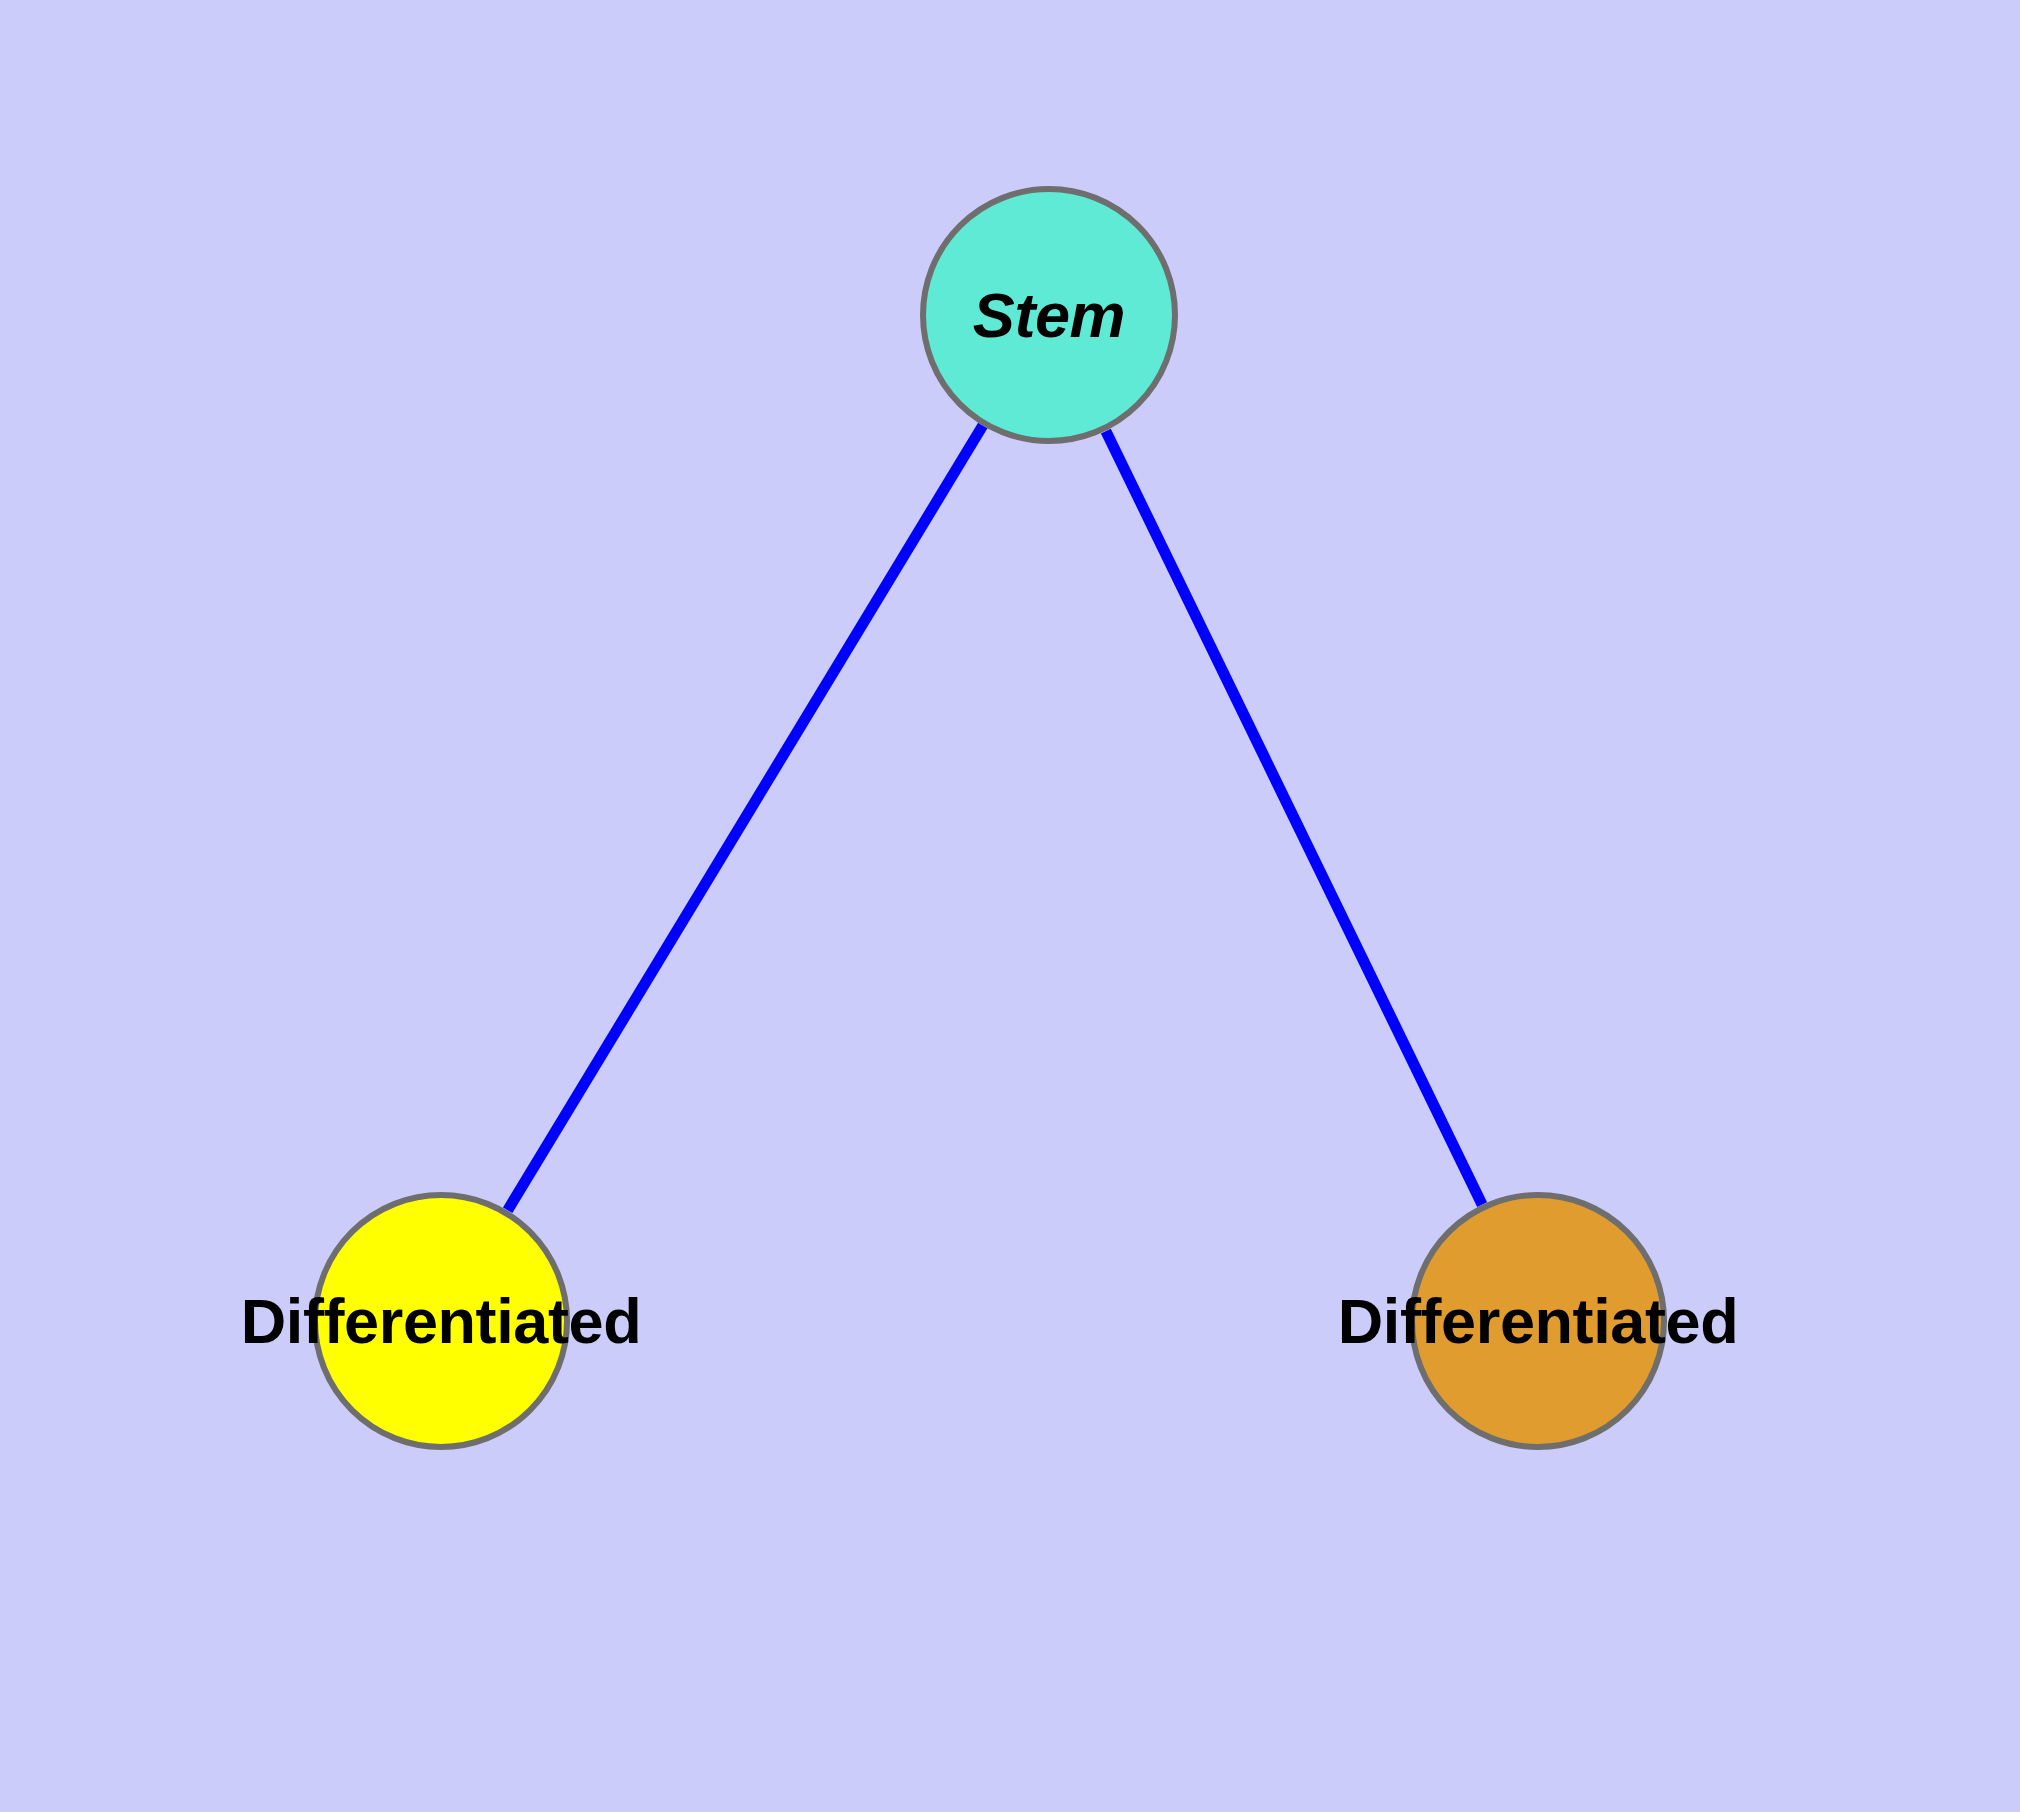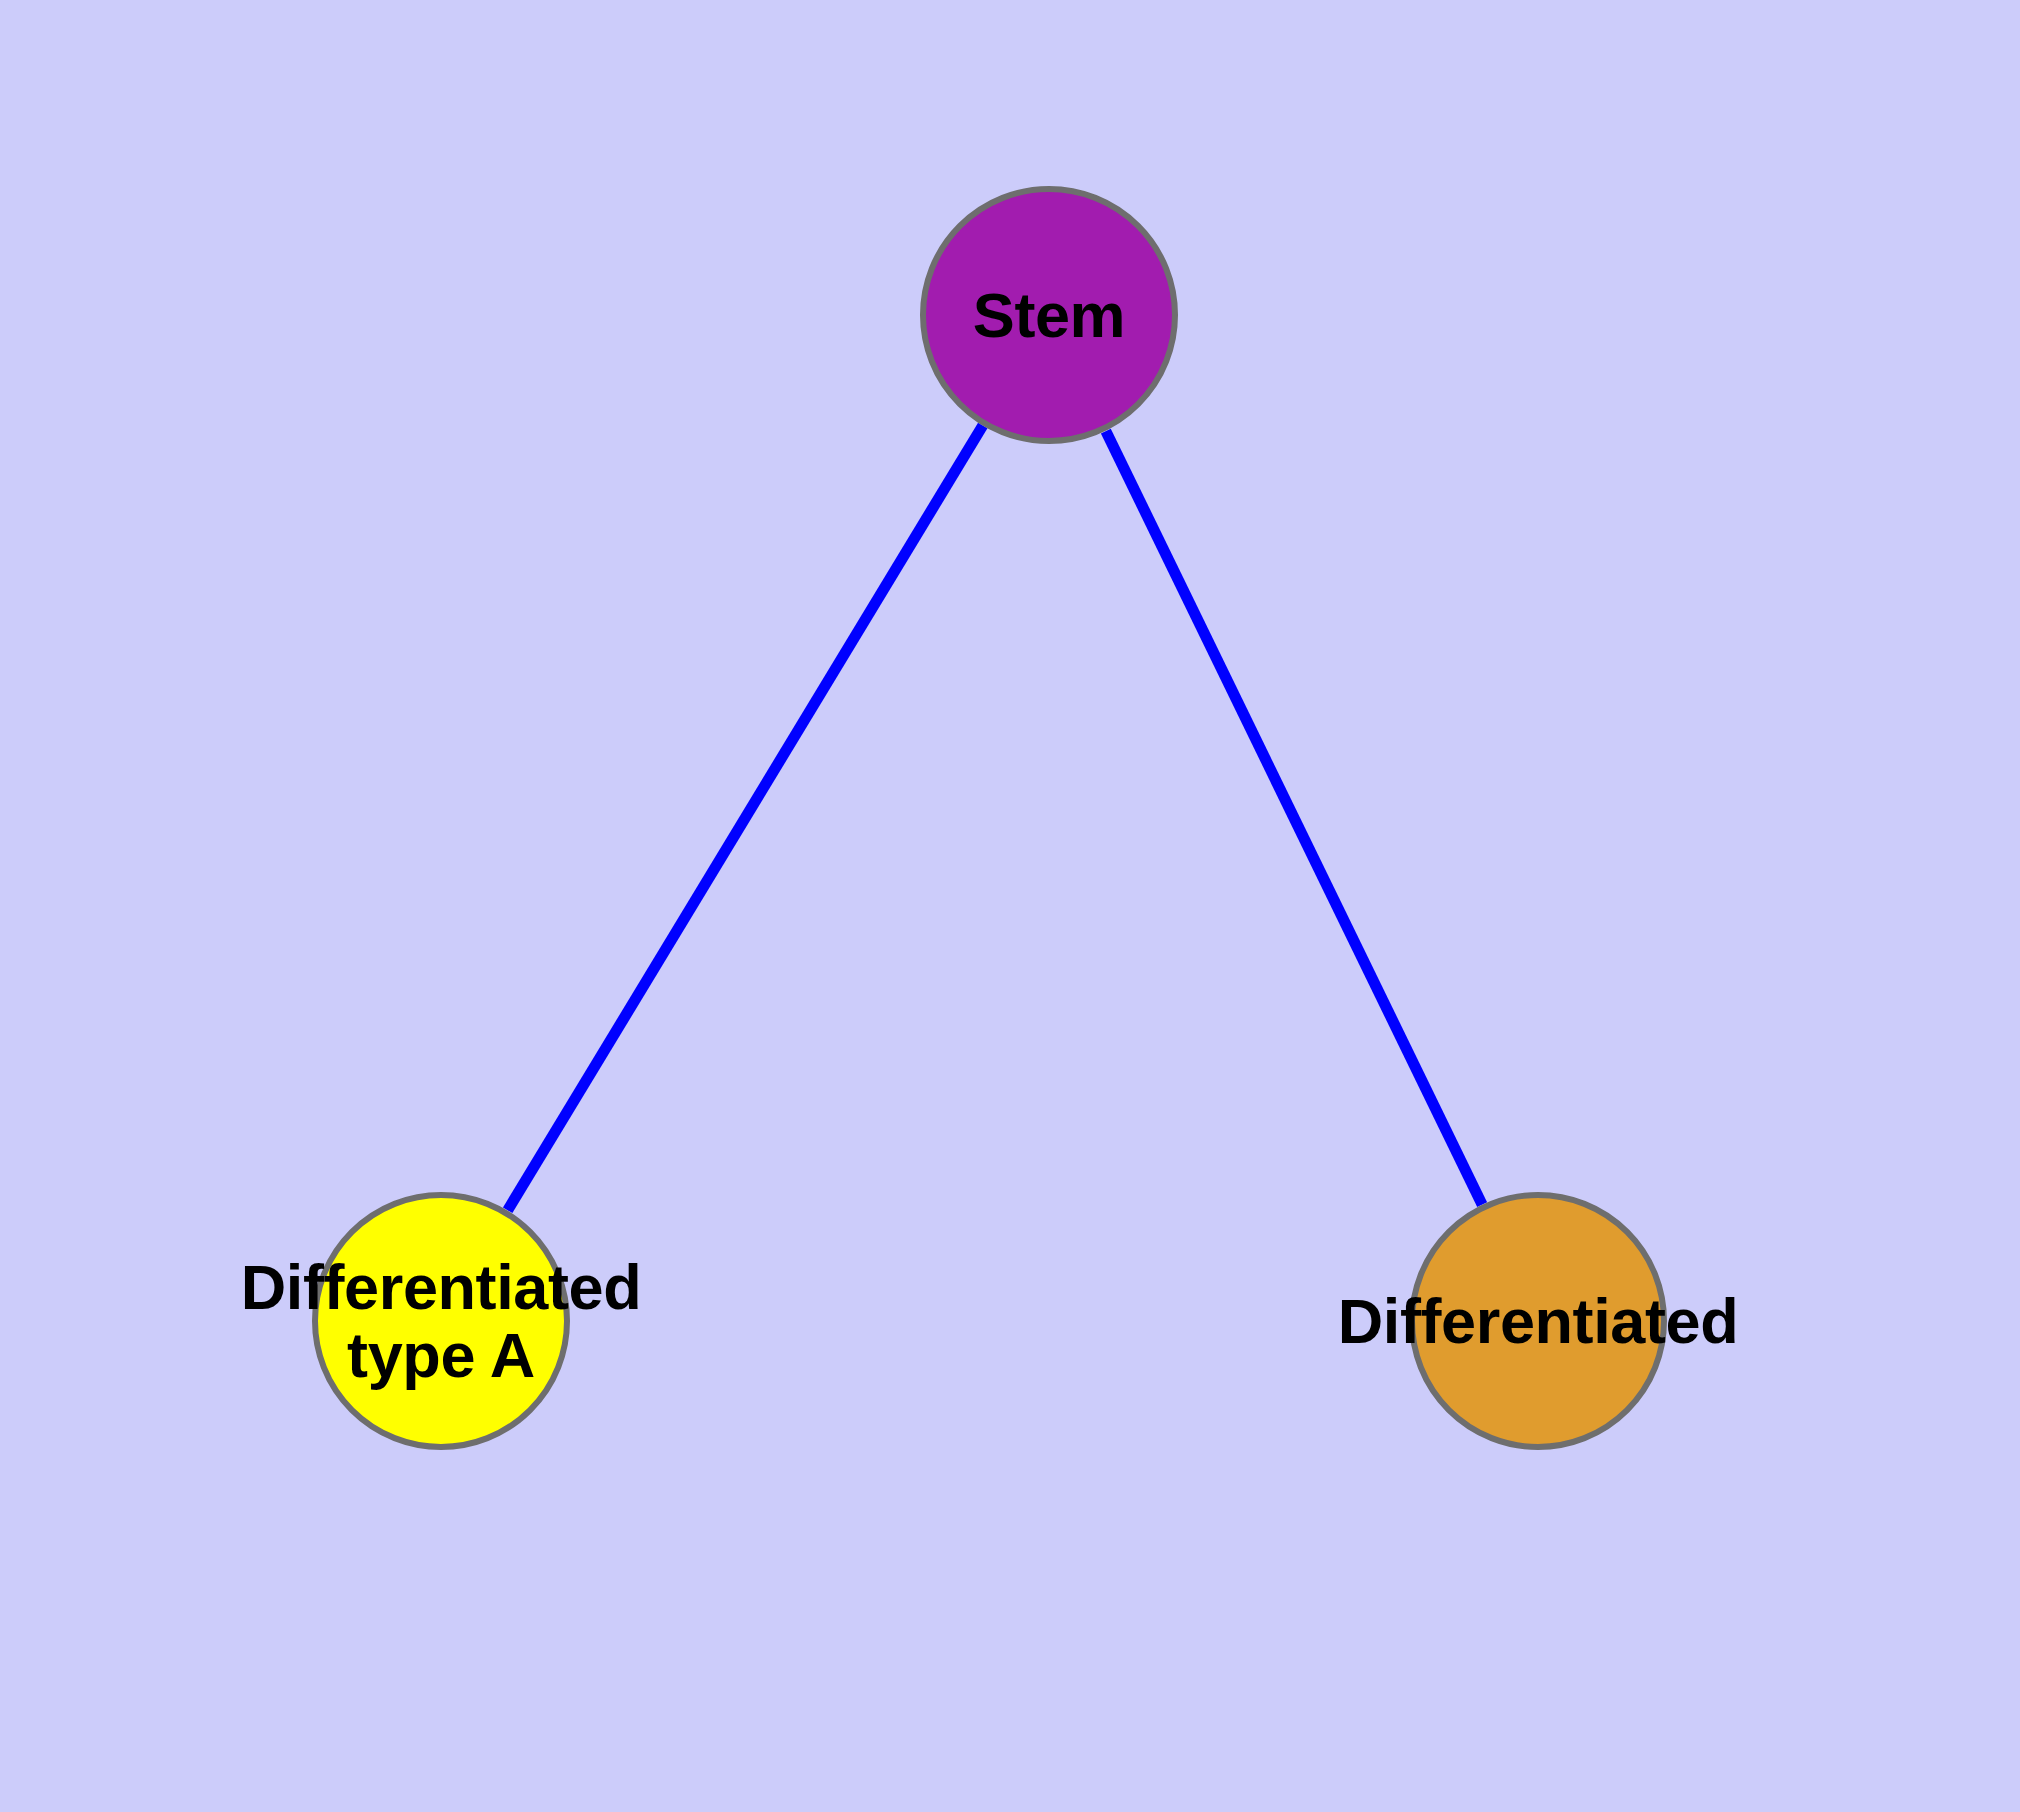--- a/index.html
+++ b/index.html
@@ -77,30 +77,29 @@
 </head>
 <body>
 
 <div id="graph-canvas" style="background: rgb(204, 204, 250);">
 
   <svg id="edge-layer" viewBox="0 0 2384 2138" width="2021" height="1812" xmlns="http://www.w3.org/2000/svg">
     <line x1="1159.2813235564872" y1="502.0283429832955" x2="598.7186764435128" y2="1427.9716570167045" stroke="#0000ff" stroke-width="13" stroke-linecap="butt"></line>
     <line x1="1304.4973079339384" y1="508.6825081623065" x2="1748.5026920660616" y2="1421.3174918376935" stroke="#0000ff" stroke-width="13" stroke-linecap="butt"></line>
   </svg>
 
-  <div class="graph-node" id="node-stem" style="left: 920px; top: 186px; width: 258px; height: 258px; background: #a21caf; border-color: rgb(110, 110, 110);">
+  <div class="graph-node" id="node-stem" style="left: 920px; top: 186px; width: 258px; height: 258px; background: #5eead4; border-color: rgb(110, 110, 110); font-style: italic;">
     <div class="node-label">
       <span class="label-line">Stem</span>
     </div>
   </div>
 
   <div class="graph-node" id="node-type-a" style="left: 312px; top: 1192px; width: 258px; height: 258px; background: rgb(255, 255, 0); border-color: rgb(110, 110, 110);">
     <div class="node-label overflow-label">
       <span class="label-line">Differentiated</span>
-      <span class="label-line">type A</span>
     </div>
   </div>
 
   <div class="graph-node" id="node-type-b" style="left: 1409px; top: 1192px; width: 258px; height: 258px; background: rgb(224, 156, 46); border-color: rgb(110, 110, 110);">
     <div class="node-label overflow-label">
       <span class="label-line">Differentiated</span>
     </div>
   </div>
 
 </div>

